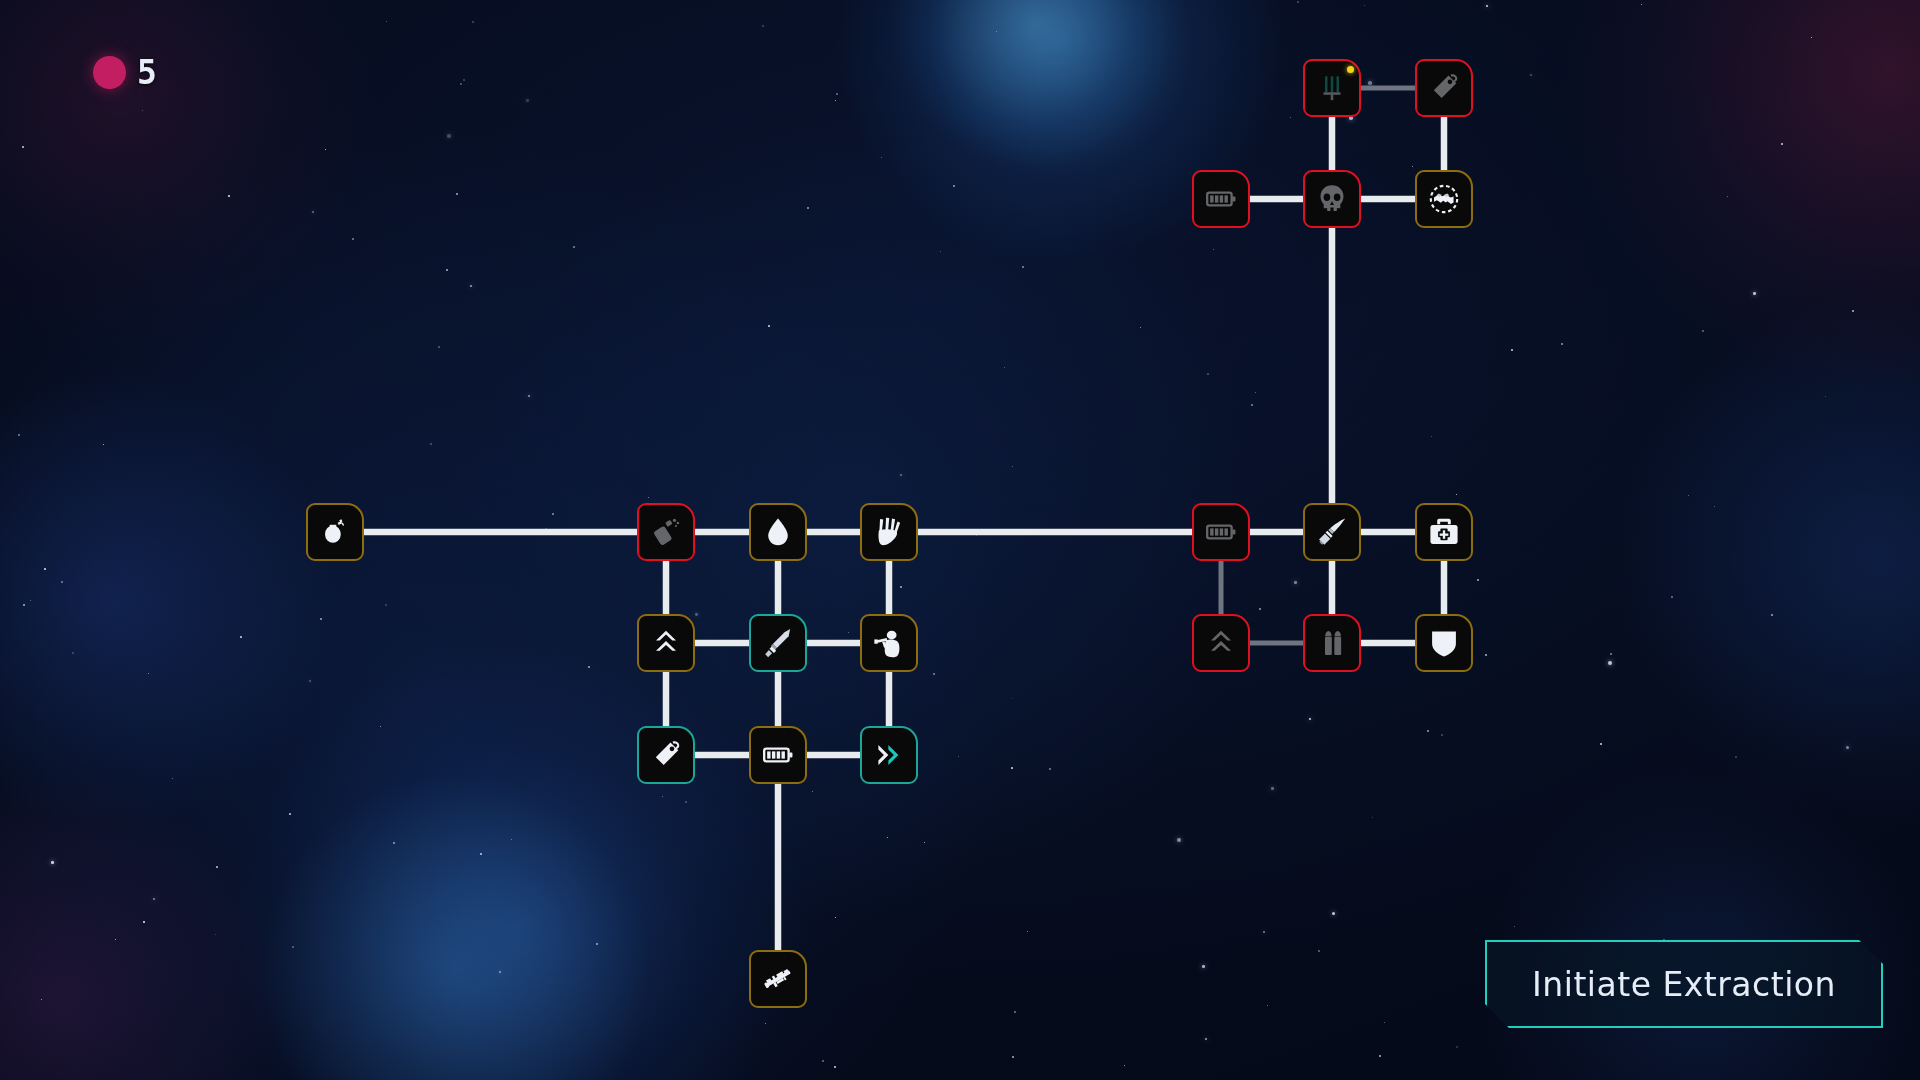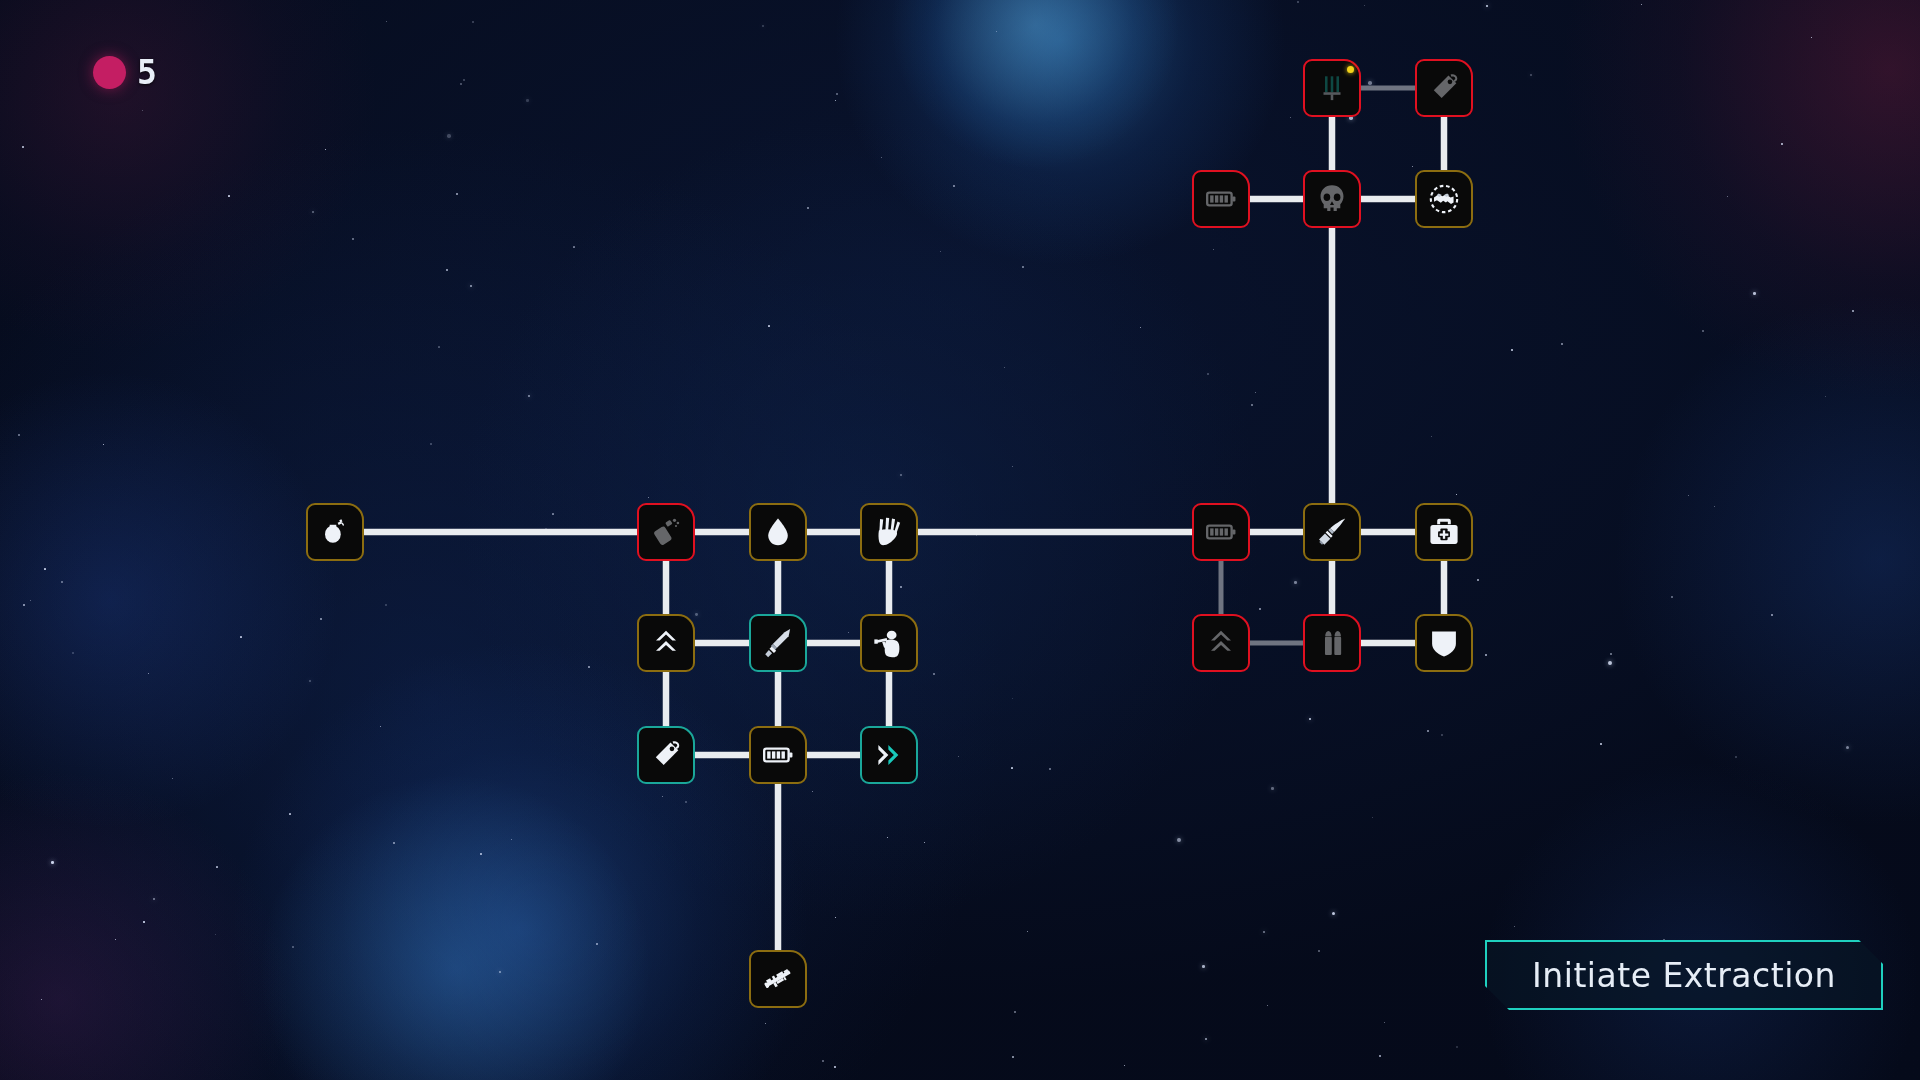--- a/index.html
+++ b/index.html
@@ -75,21 +75,21 @@
     position:absolute; right:5px; top:5px;
     width:7px; height:7px; border-radius:50%;
     background:#f2d21a;
     box-shadow:0 0 5px rgba(242,210,26,0.9);
   }
 
   
   #extract {
     position:absolute;
     left:1485px; top:940px;
-    width:398px; height:70px;
+    width:398px; height:88px;
     border:2.5px solid #1fd0bf;
     background:rgba(8,24,38,0.55);
     color:#e6edf6;
     font-size:33px; letter-spacing:0.5px;
     display:flex; align-items:center; justify-content:center;
     cursor:pointer;
     clip-path:polygon(0 0, calc(100% - 24px) 0, 100% 24px, 100% 100%, 24px 100%, 0 calc(100% - 24px));
     font-family:"DejaVu Sans", sans-serif;
   }
 </style>

